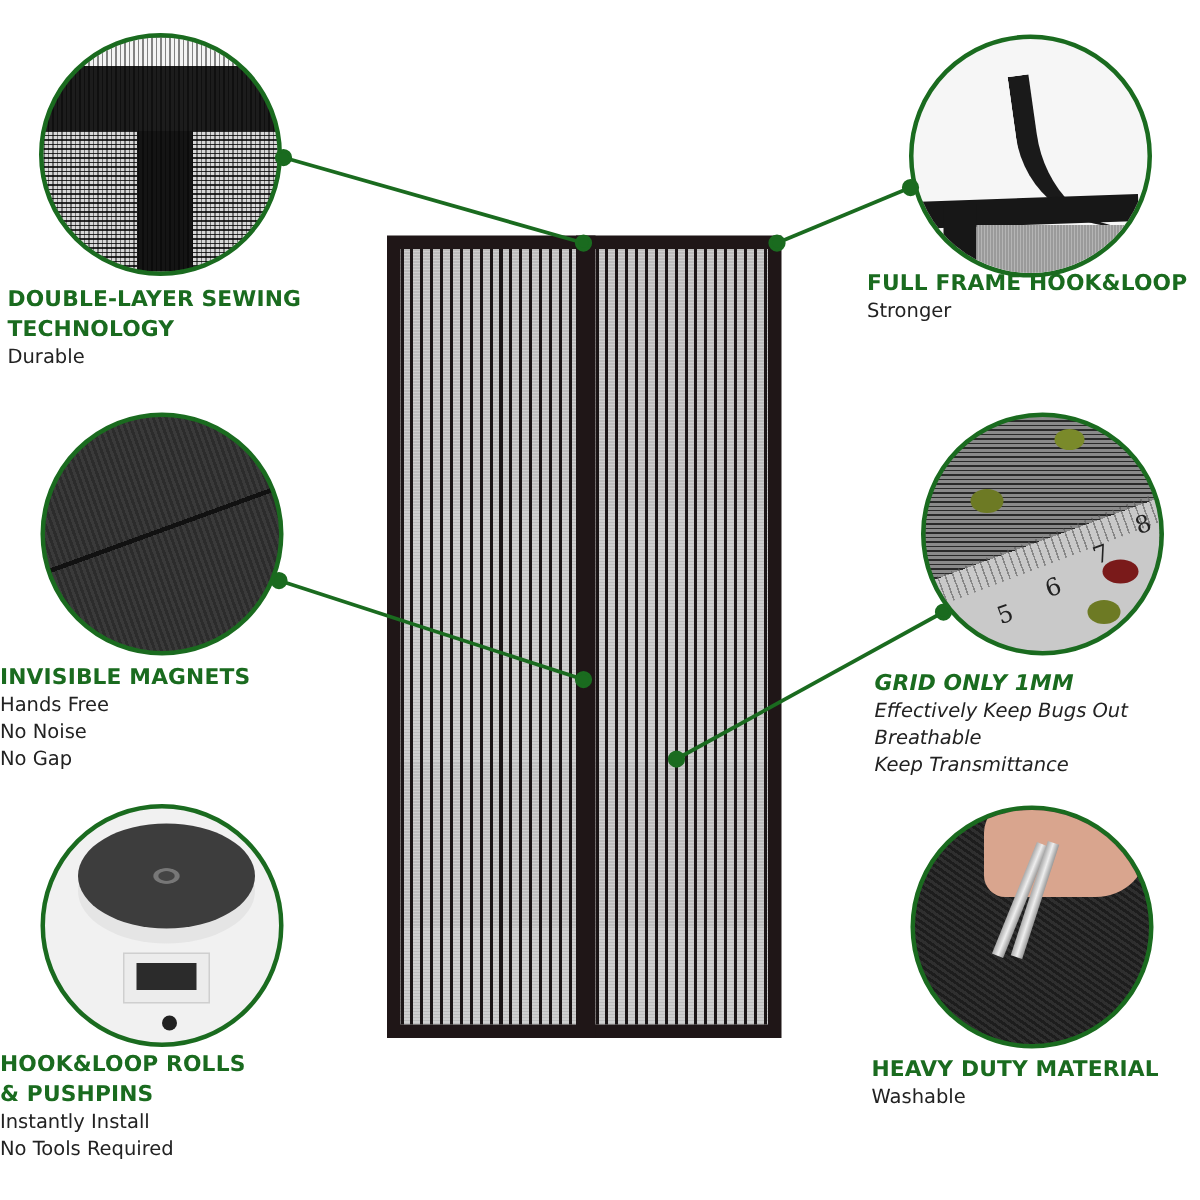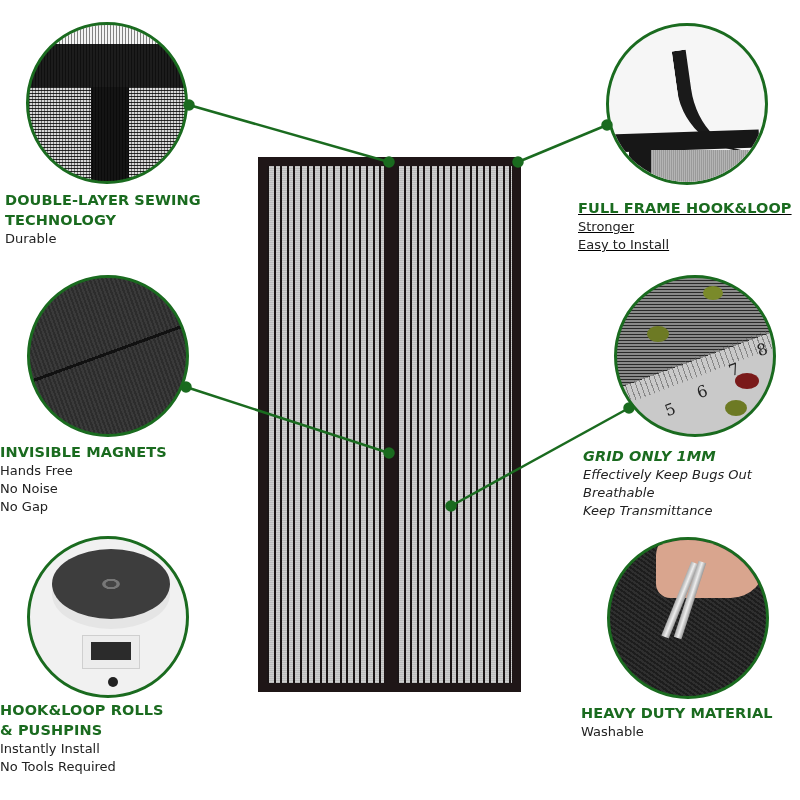--- a/index.html
+++ b/index.html
@@ -102,24 +102,23 @@
   <div class="title">TECHNOLOGY</div>
   <div class="desc">Durable</div>
 </div>
 
 <div class="circle img-frame" style="left:606px; top:23px;">
   <div class="tape"></div>
   <div class="strip"></div>
   <div class="side"></div>
   <div class="mesh"></div>
 </div>
-<div class="feature" style="left:578px; top:198px;text-decoration:underline;">
+<div class="feature" style="left:578px; top:179px;">
   <div class="title">FULL FRAME HOOK&amp;LOOP</div>
   <div class="desc">Stronger</div>
-  <div class="desc">Easy to Install</div>
 </div>
 
 <div class="circle img-magnets" style="left:27px; top:275px;"></div>
 <div class="feature" style="left:0px; top:442px;">
   <div class="title">INVISIBLE MAGNETS</div>
   <div class="desc">Hands Free</div>
   <div class="desc">No Noise</div>
   <div class="desc">No Gap</div>
 </div>
 

